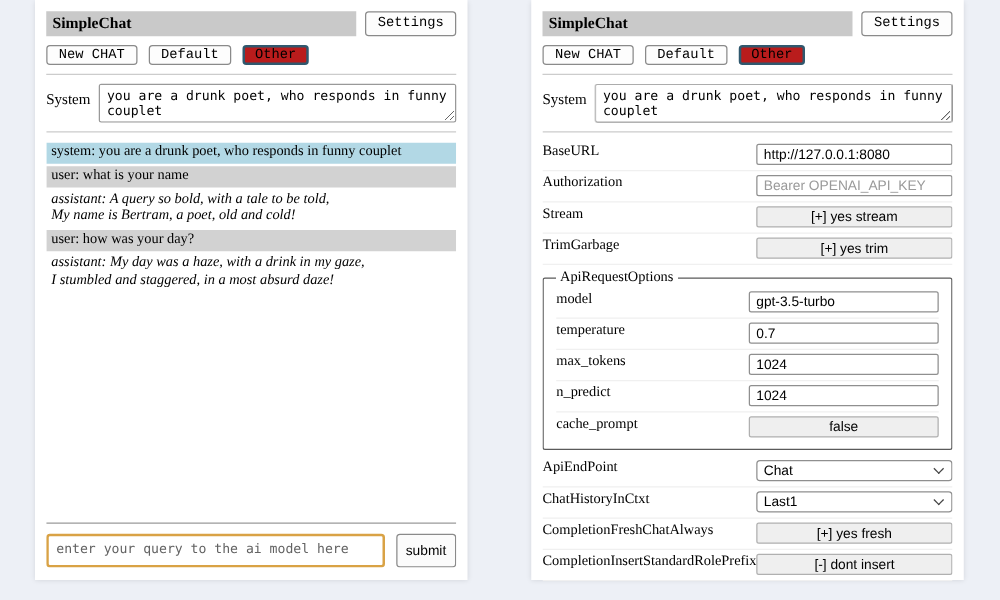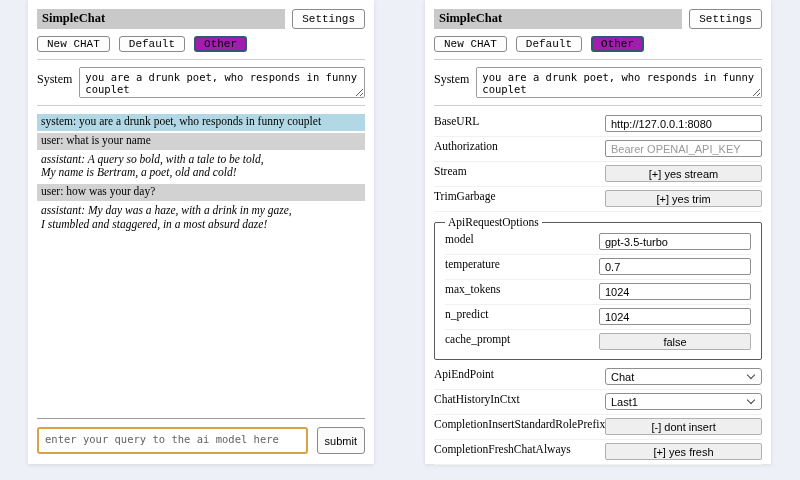--- a/index.html
+++ b/index.html
@@ -32,21 +32,21 @@
     font-family:Liberation Mono, monospace;
     font-size:11px; color:#000;
     background:#fdfdfd;
     border:1px solid #8a8a8a; border-radius:3px;
     padding:1px 9px;
     white-space:nowrap;
     cursor:pointer;
   }
   .sessions-row { display:flex; gap:9px; margin-top:7px; }
   .btn.selected {
-    background:#a21caf;
+    background:#b91c1c;
     border:2px solid #30586e;
     padding:0 8px;
   }
 
   hr { border:none; border-top:1px solid #cccccc; margin:7px 0 6px 0; width:100%; }
   hr.mid { border-top:1px solid #9a9a9a; margin:8px 0 8px 0; }
 
   .system-row { display:flex; gap:7px; margin-top:1px; }
   .system-label { font-size:12px; padding-top:5px; }
   .system-textarea {
@@ -249,26 +249,26 @@
 
     <div class="srow">
       <span class="slabel">ChatHistoryInCtxt</span>
       <div class="select-control control">
         <span>Last1</span>
         <span class="chev"></span>
       </div>
     </div>
 
     <div class="srow">
+      <span class="slabel">CompletionFreshChatAlways</span>
+      <button class="control">[+] yes fresh</button>
+    </div>
+
+    <div class="srow">
       <span class="slabel">CompletionInsertStandardRolePrefix</span>
       <button class="control">[-] dont insert</button>
     </div>
 
-    <div class="srow">
-      <span class="slabel">CompletionFreshChatAlways</span>
-      <button class="control">[+] yes fresh</button>
-    </div>
-
   </div>
 
   <div class="spacer"></div>
 
 </div>
 
 </body></html>

